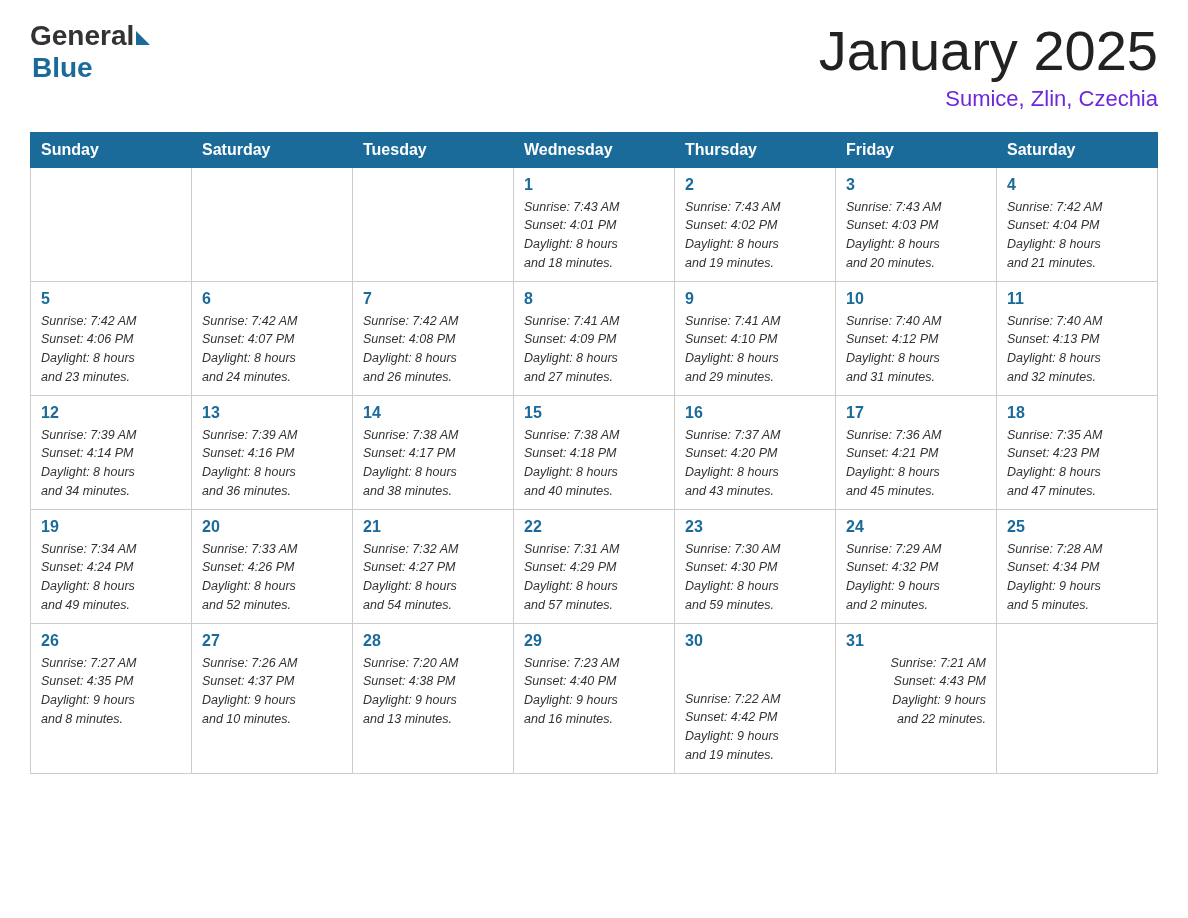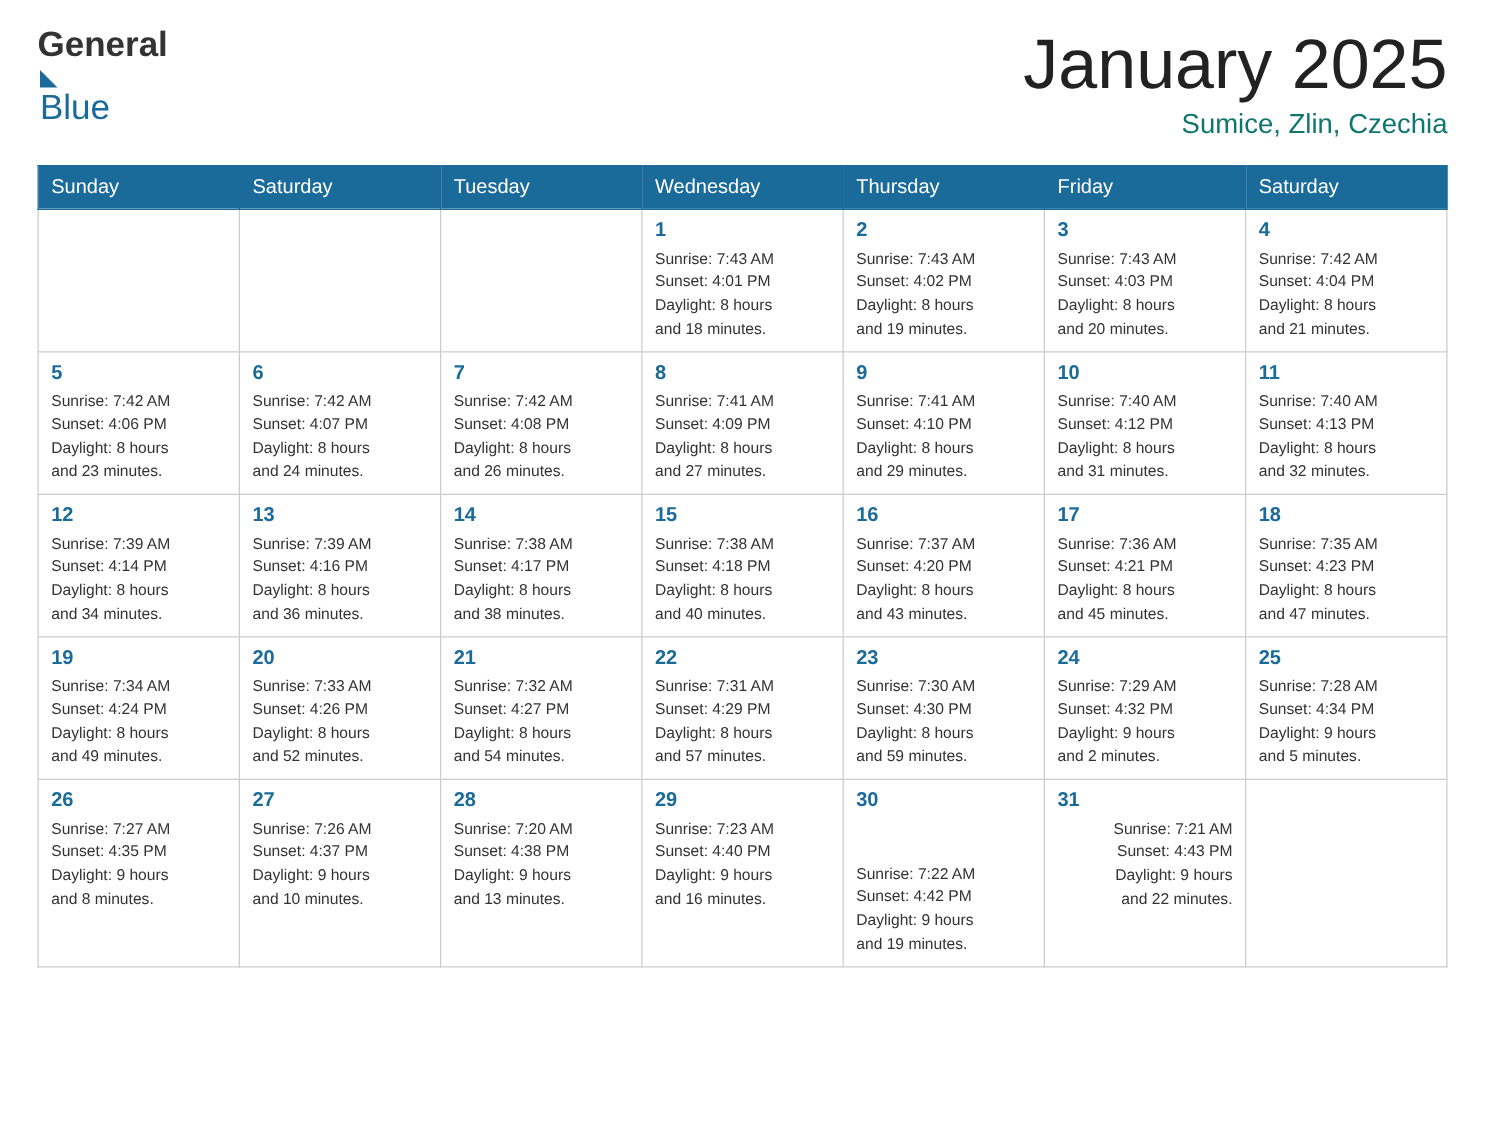--- a/index.html
+++ b/index.html
@@ -16,65 +16,65 @@
       align-items: flex-start;
       margin-bottom: 20px;
     }
     .logo {
       display: flex;
       flex-direction: column;
       align-items: flex-start;
     }
     .logo-top {
       display: flex;
-      flex-direction: column;
+      align-items: center;
     }
     .logo-general {
       font-size: 28px;
       font-weight: bold;
       color: #333333;
     }
     .logo-arrow {
       width: 0;
       height: 0;
       border-left: 14px solid #1a6b9a;
       border-top: 14px solid transparent;
       border-bottom: 0px solid transparent;
       margin-left: 2px;
       margin-top: 4px;
     }
     .logo-blue {
       font-size: 28px;
-      font-weight: normal;
+      font-weight: bold;
       color: #1a6b9a;
       margin-left: 2px;
     }
     .title-section {
       text-align: right;
     }
     .month-title {
       font-size: 56px;
       font-weight: normal;
       color: #222222;
       line-height: 1.1;
     }
     .location {
       font-size: 22px;
-      color: #0f766e;
+      color: #6d28d9;
       margin-top: 4px;
     }
     .calendar {
       width: 100%;
       border-collapse: collapse;
     }
     .calendar th {
       background-color: #1a6b9a;
       color: #ffffff;
       font-size: 16px;
-      font-weight: normal;
+      font-weight: bold;
       padding: 8px 10px;
       text-align: left;
       border: 1px solid #1a6b9a;
     }
     .calendar td {
       vertical-align: top;
       padding: 8px 10px;
       border: 1px solid #cccccc;
       width: 14.28%;
       min-height: 100px;
@@ -84,20 +84,21 @@
     .day-number {
       font-size: 16px;
       font-weight: bold;
       color: #1a6b9a;
       margin-bottom: 4px;
     }
     .day-info {
       font-size: 12.5px;
       color: #333333;
       line-height: 1.5;
+      font-style: italic;
     }
     .empty-cell {
       background: #ffffff;
     }
     tr td {
       border-bottom: 2px solid #aaaaaa;
     }
     tr:last-child td {
       border-bottom: 1px solid #cccccc;
     }

